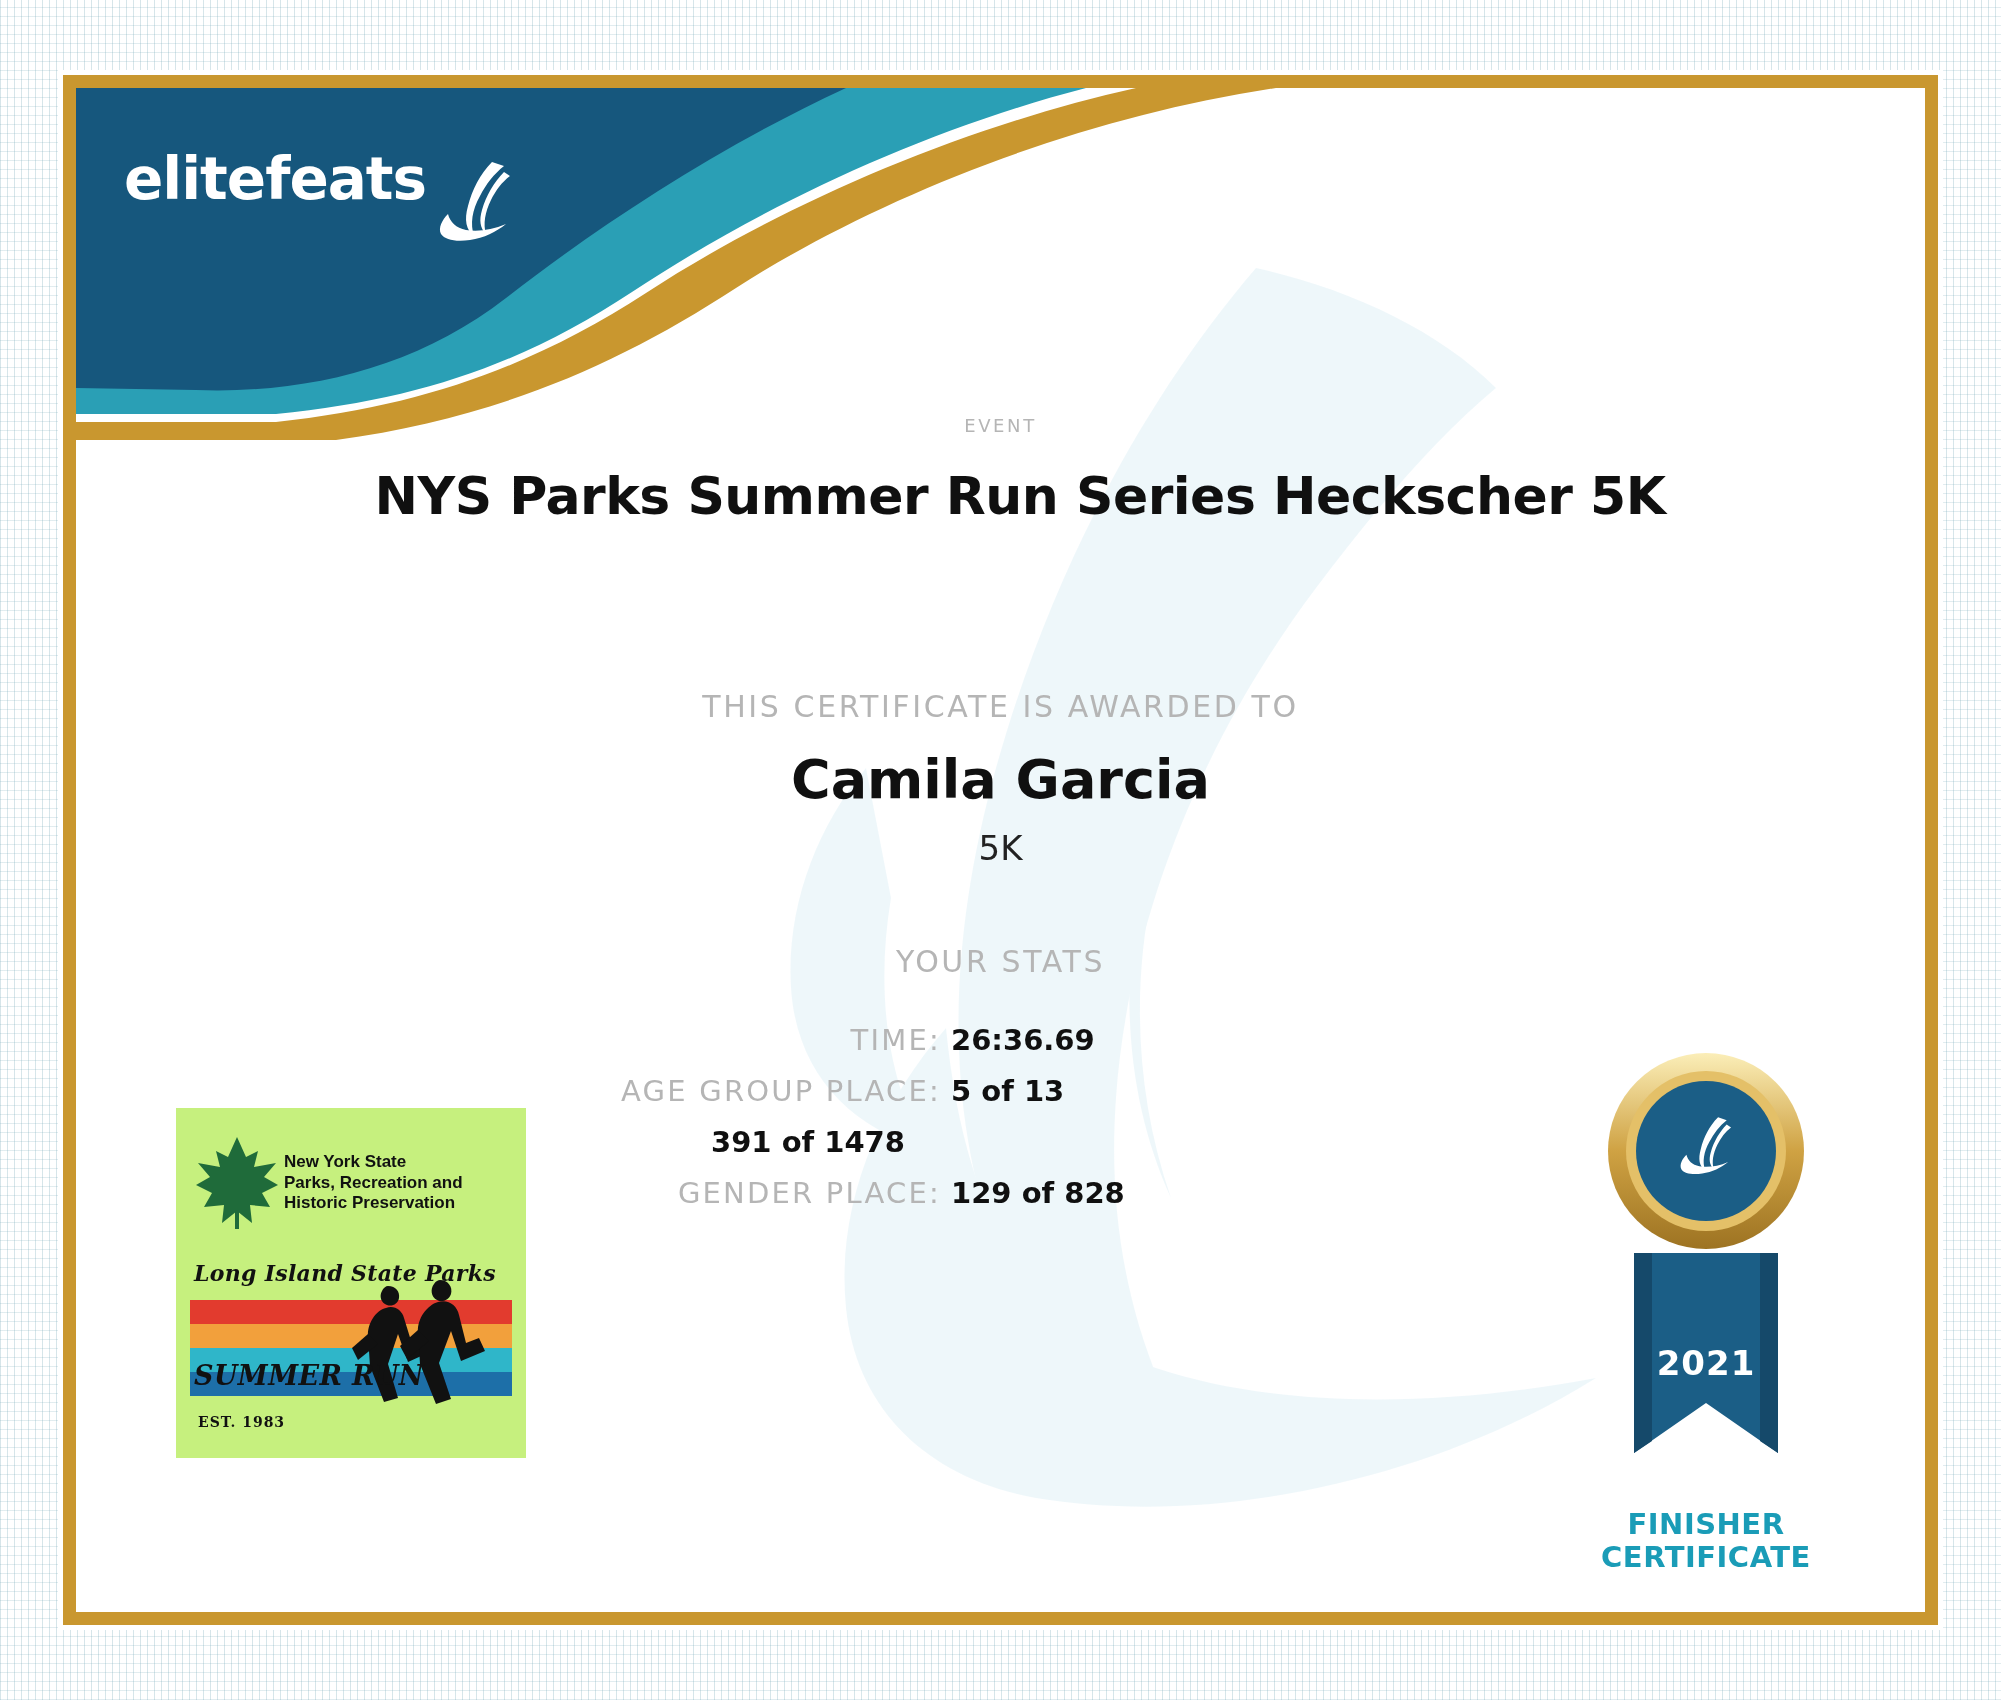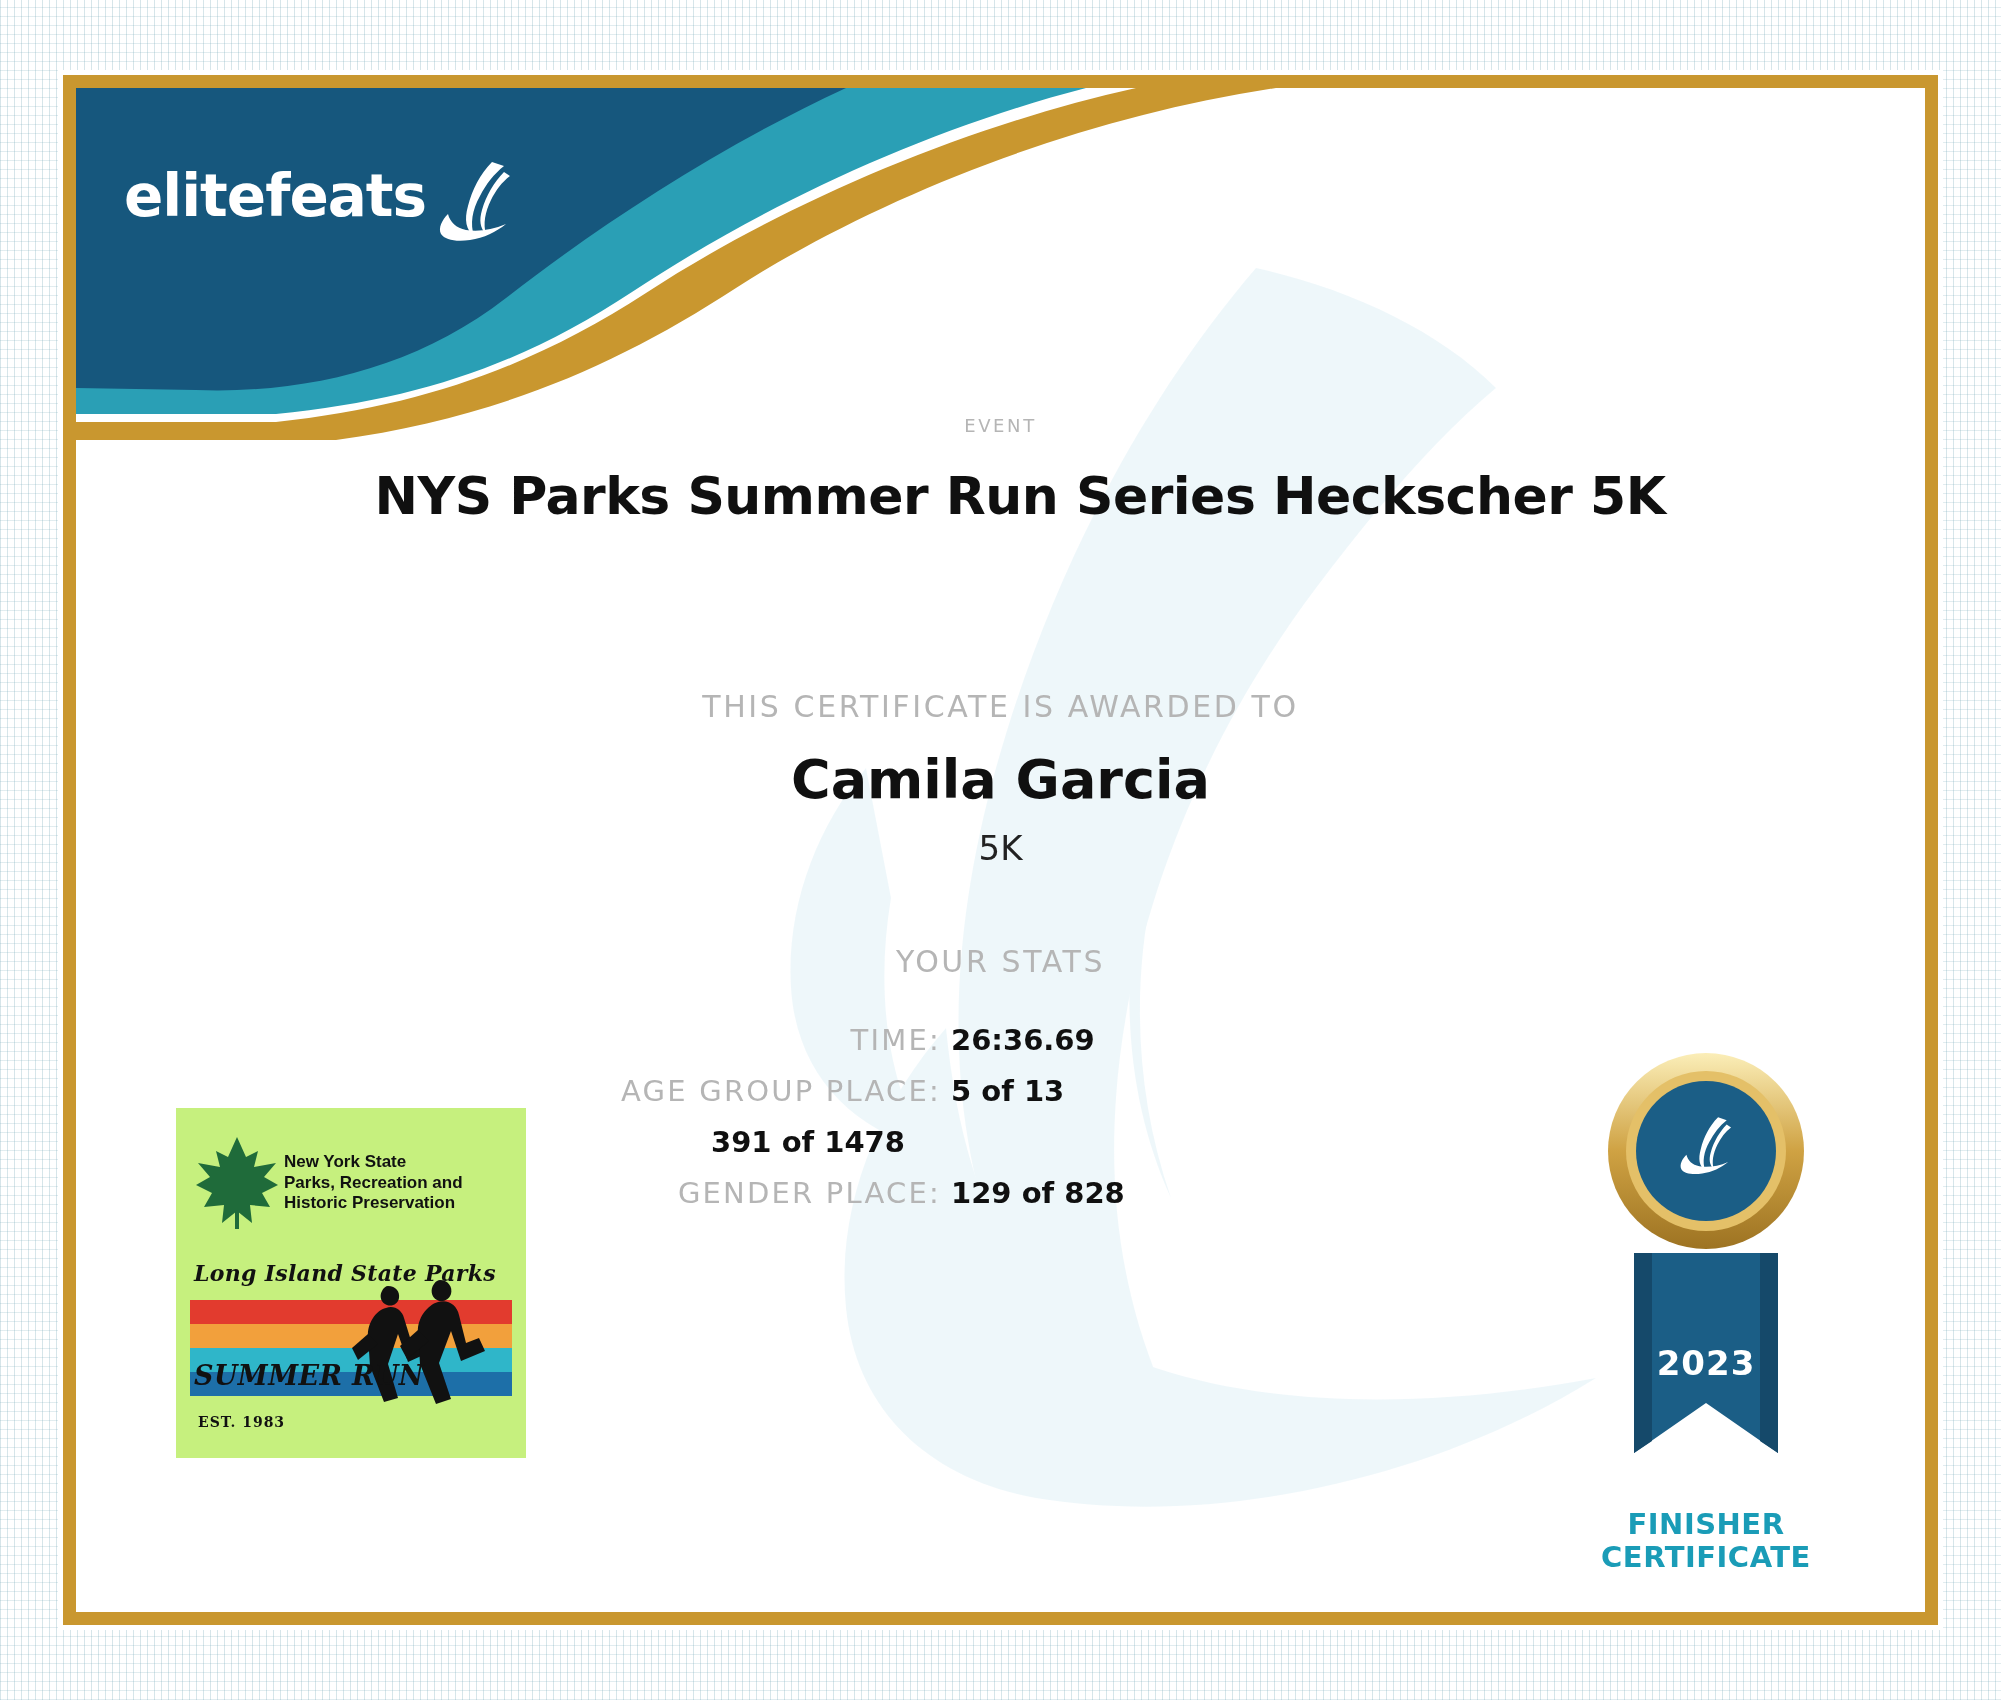--- a/index.html
+++ b/index.html
@@ -75,21 +75,21 @@
     top: 0;
     width: 1200px;
     height: 360px;
   }
 
   .logo-wrap {
     position: absolute;
     left: 48px;
     top: 62px;
     display: flex;
-    align-items: center;
+    align-items: flex-start;
   }
   .logo-text {
     color: #ffffff;
     font-family: "DejaVu Sans", sans-serif;
     font-size: 58px;
     font-weight: bold;
     letter-spacing: -1px;
     line-height: 1;
   }
   .logo-wing {
@@ -428,21 +428,21 @@
             <circle cx="0" cy="-62" r="98" fill="url(#goldgrad2)"></circle>
             <circle cx="0" cy="-62" r="80" fill="#e4c068"></circle>
             <circle cx="0" cy="-62" r="70" fill="#1b5e86"></circle>
             <g transform="translate(-34,-100) scale(0.72)" fill="#ffffff">
               <path d="M64 6 C52 18 44 34 40 50 C36 64 38 74 46 80 C42 68 44 54 52 40 C58 28 66 18 76 10 Z"></path>
               <path d="M76 16 C66 26 58 40 54 54 C51 64 52 72 58 78 C55 68 57 56 63 44 C68 34 74 26 82 20 Z"></path>
               <path d="M20 58 C14 64 10 72 13 78 C17 84 28 86 42 84 C56 82 68 76 78 68 C64 74 50 76 38 74 C28 72 22 66 20 58 Z"></path>
             </g>
           </g>
         </svg>
-        <div class="seal-year" style="left:1480px; top:1255px;">2023</div>
+        <div class="seal-year" style="left:1480px; top:1255px;">2021</div>
 
         <div class="seal-caption">
           <div>FINISHER</div>
           <div>CERTIFICATE</div>
         </div>
       </div>
 
     </div>
   </div>
 </div>

